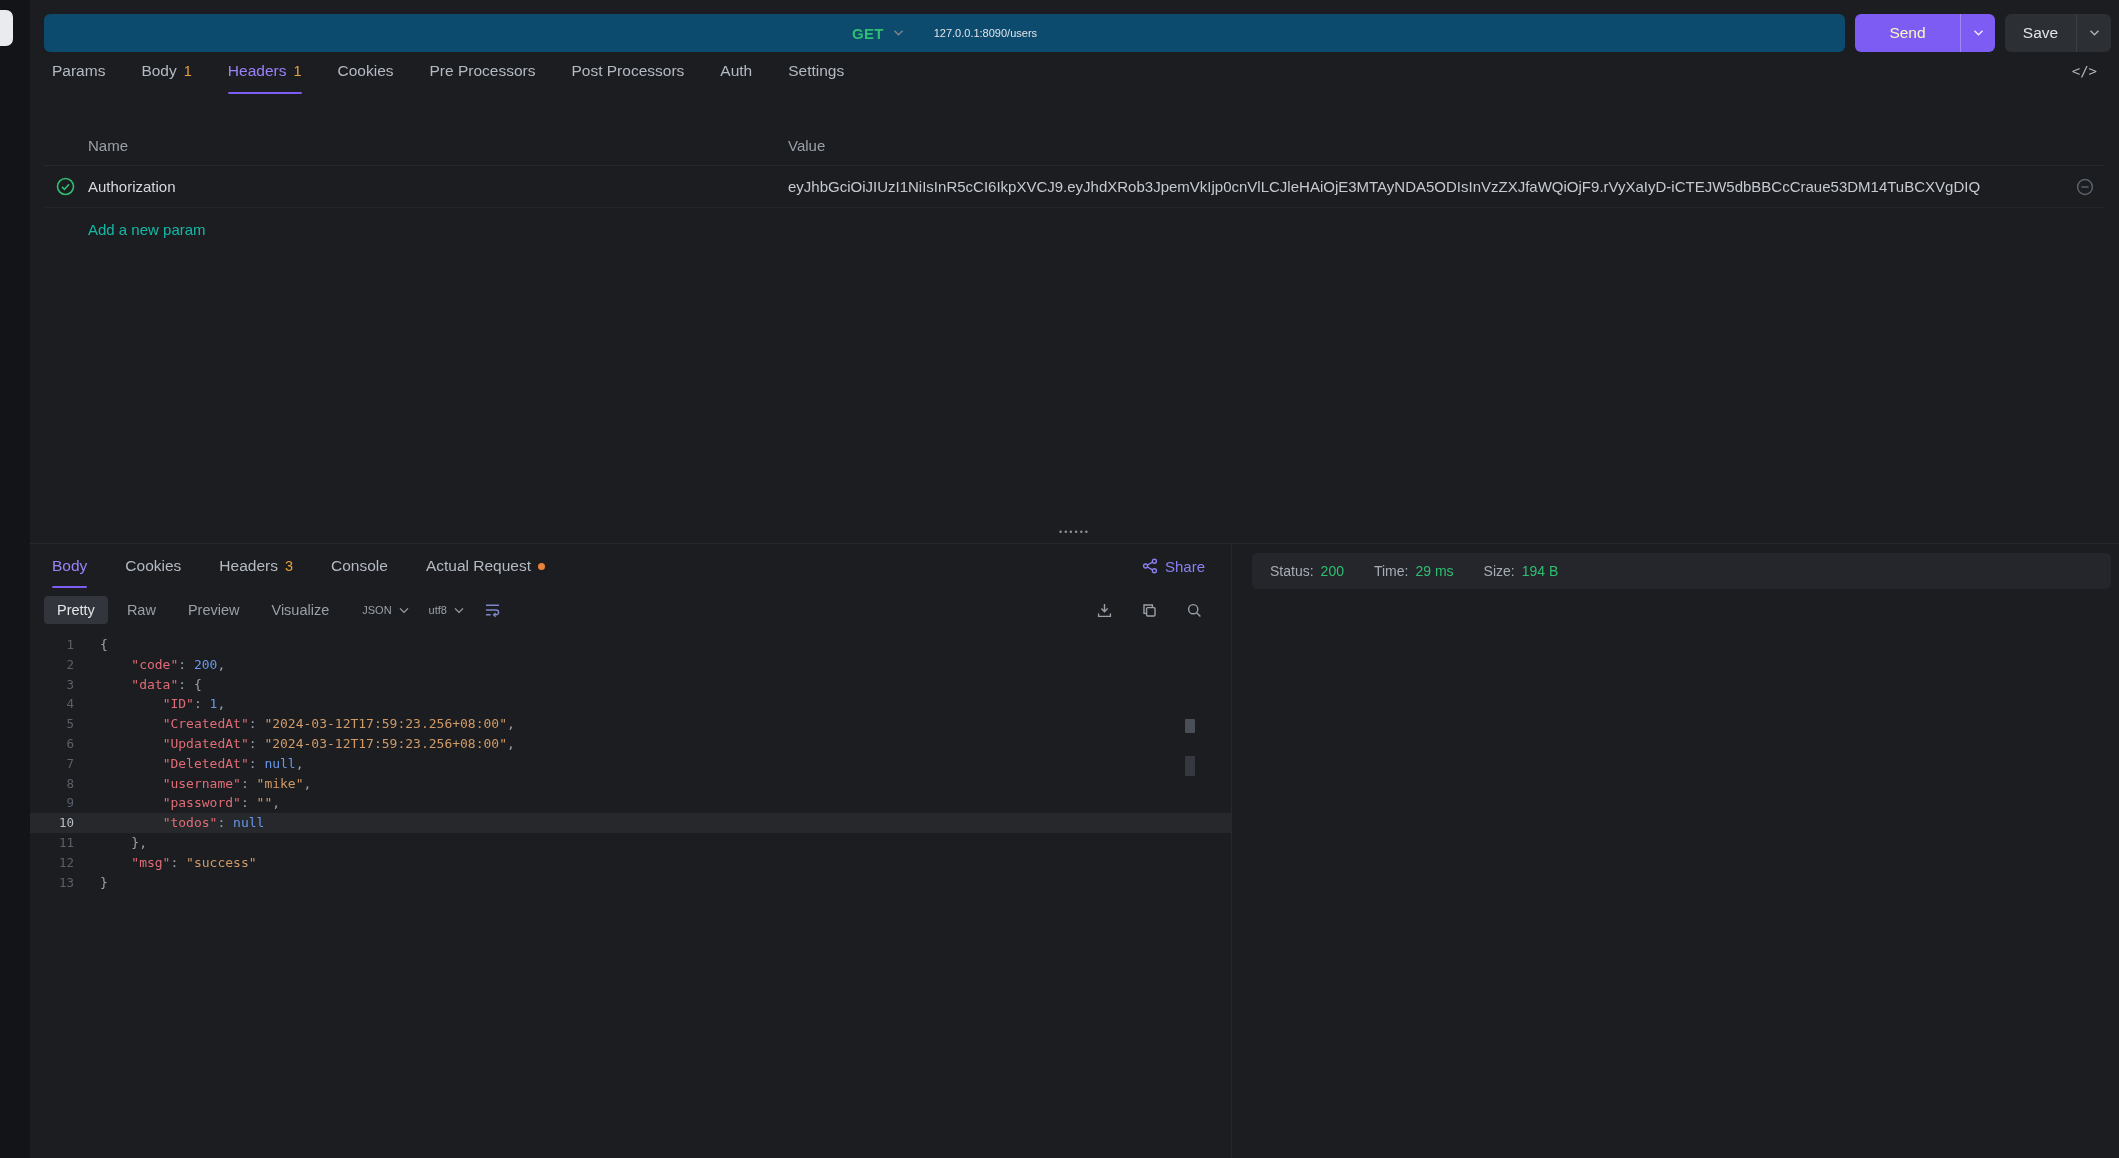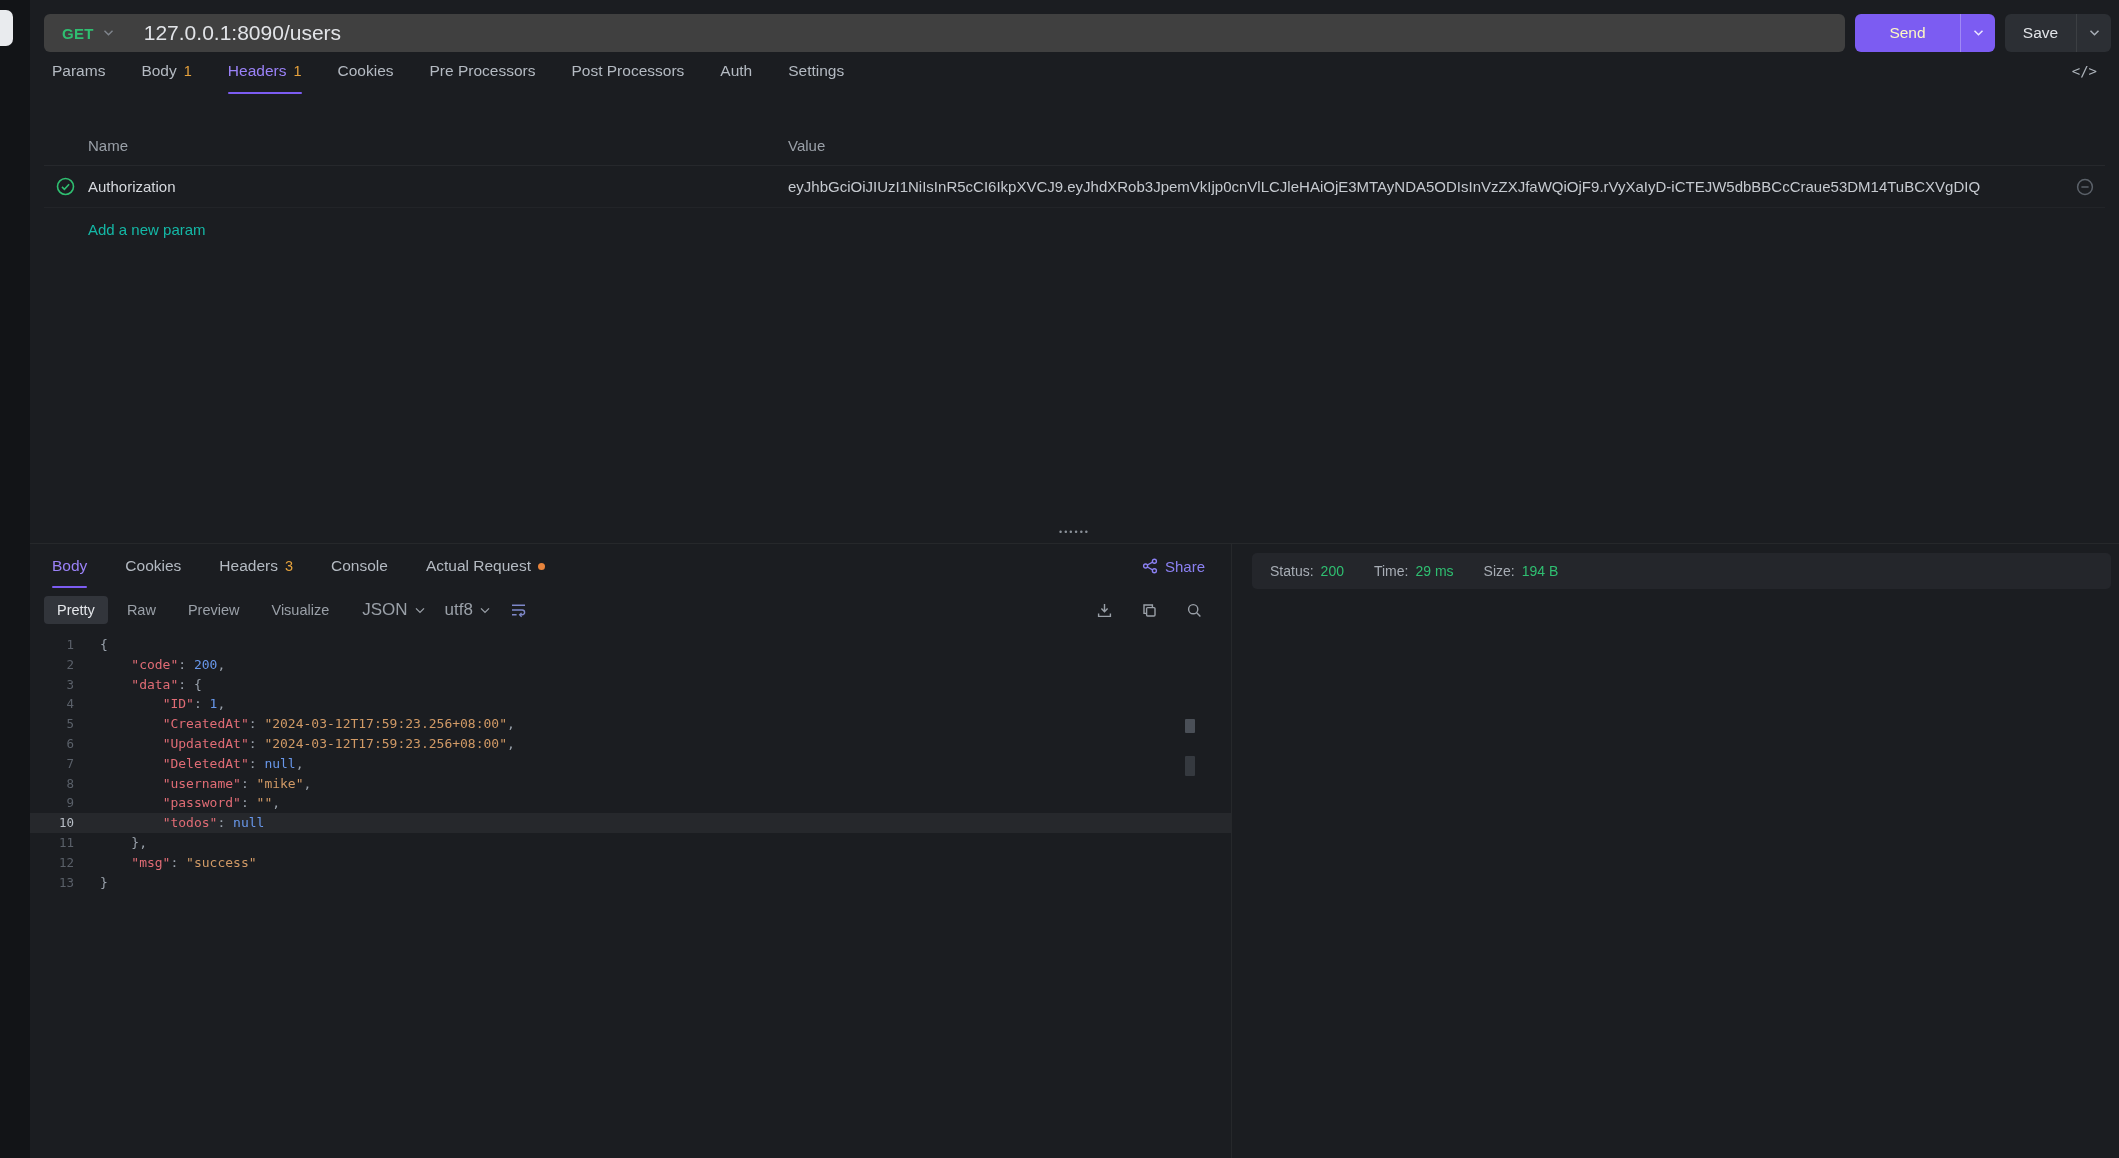--- a/index.html
+++ b/index.html
@@ -9,24 +9,24 @@
     background:#17191d; font-family:"Liberation Sans", sans-serif;
     color:#d4d7db; -webkit-font-smoothing:antialiased;
   }
   
   .left-rail { position:absolute; left:0; top:0; width:30px; height:100%; background:#121417; }
   .rail-pill { position:absolute; left:0; top:10px; width:13px; height:36px; background:#e9ebee; border-radius:0 7px 7px 0; }
   .main { position:absolute; left:30px; top:0; right:0; bottom:0; background:#1b1d21; }
 
   
   .request-bar { position:absolute; left:0; top:0; right:0; height:66px; display:flex; align-items:center; padding:0 8px 0 14px; }
-  .url-field { flex:1; height:38px; background:#404040; border-radius:6px; display:flex; align-items:center; padding:0 18px; margin-right:10px; min-width:0; }
+  .url-field { flex:1; height:38px; background:#0c4a6e; border-radius:6px; display:flex; align-items:center; padding:0 18px; margin-right:10px; min-width:0;justify-content:center; }
   .method { color:#2fbf71; font-weight:700; font-size:15px; letter-spacing:.3px; }
   .chev { color:#80868e; margin-left:9px; display:flex; align-items:center; }
-  .url { color:#e2e4e8; font-size:21px; margin-left:30px; white-space:nowrap; overflow:hidden; }
+  .url { color:#e2e4e8; font-size:11px; margin-left:30px; white-space:nowrap; overflow:hidden; }
   .btn { height:38px; border-radius:6px; display:flex; align-items:center; position:relative; cursor:default; }
   .send-btn { width:140px; background:#7c5cf2; color:#fef9c3; margin-right:10px; }
   .save-btn { width:106px; background:#2c2f34; color:#e2e4e8; }
   .btn .lbl { flex:1; text-align:center; font-size:15.5px; }
   .btn .split { width:1px; height:100%; }
   .send-btn .split { background:rgba(255,255,255,.28); }
   .save-btn .split { background:rgba(255,255,255,.08); }
   .btn .arrow { width:34px; display:flex; justify-content:center; align-items:center; height:100%; }
   .send-btn .arrow { color:#ece8ff; }
   .save-btn .arrow { color:#aab0b8; }
@@ -62,21 +62,21 @@
   .response { position:absolute; left:0; top:544px; right:0; bottom:0; display:flex; }
   .resp-left { width:1202px; flex:none; position:relative; border-right:1px solid #26282b; }
   .resp-right { flex:1; position:relative; }
   .resp-tabs { height:44px; }
   .share { position:absolute; right:26px; top:0; bottom:0; display:flex; align-items:center; gap:7px; color:#8b80f2; font-size:15px; }
 
   .viewer-toolbar { display:flex; align-items:center; height:44px; padding:0 14px; gap:20px; position:relative; }
   .modes { display:flex; gap:6px; align-items:center; }
   .mode { padding:6px 13px; font-size:14.5px; color:#9aa0a8; border-radius:4px; cursor:default; }
   .mode.active { background:#32353b; color:#e4e6ea; }
-  .select { display:flex; align-items:center; gap:7px; color:#9aa0a8; font-size:17px; }
+  .select { display:flex; align-items:center; gap:7px; color:#9aa0a8; font-size:11px; }
   .wrap-btn { color:#7e88c9; display:flex; align-items:center; }
   .tool-icons { position:absolute; right:28px; display:flex; gap:28px; color:#9aa0a8; }
   .tool-icons .ic { display:flex; align-items:center; }
 
   
   .code { position:absolute; left:0; right:0; top:88px; bottom:0; font-family:"DejaVu Sans Mono", monospace; font-size:13px; line-height:19.8px; padding-top:3px; overflow:hidden; }
   .cline { display:flex; }
   .cline.active { background:rgba(255,255,255,.05); }
   .gut { width:44px; flex:none; text-align:right; color:#5a6069; font-size:12.5px; user-select:none; }
   .cline.active .gut { color:#b8bec6; }

